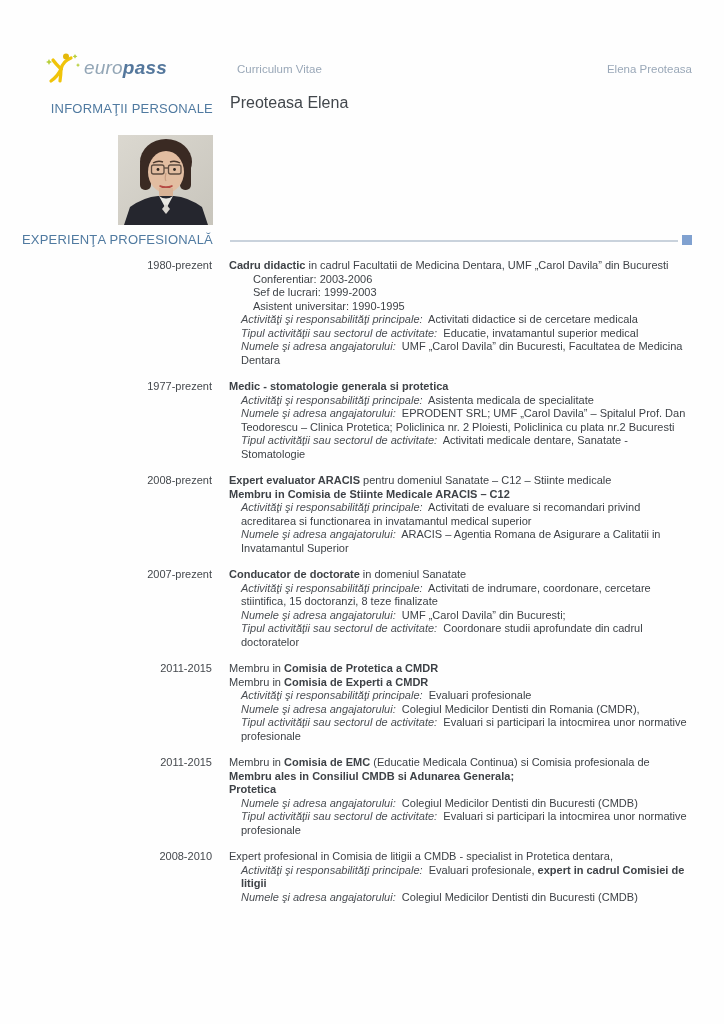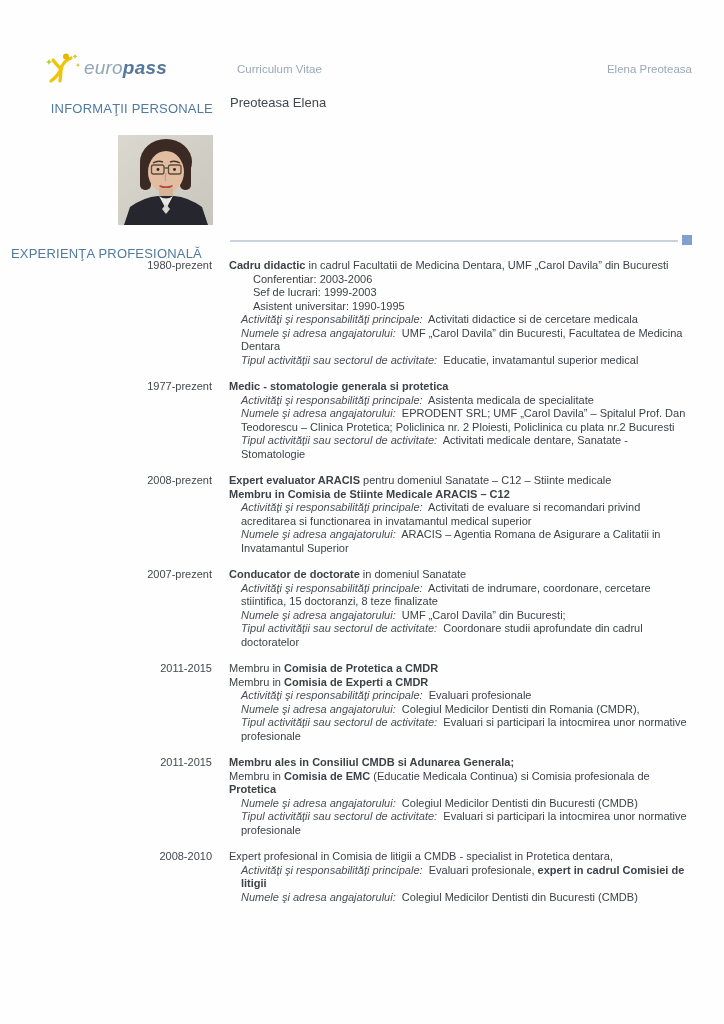--- a/index.html
+++ b/index.html
@@ -17,25 +17,25 @@
   .logo-euro{color:var(--logo-euro,#93a6b6);}
   .logo-pass{color:var(--logo-pass,#54779c);font-weight:bold;}
   .doc-type{position:absolute;left:237px;top:63px;color:var(--hdr,#9aa8b8);font-size:11.5px;}
   .header-name{position:absolute;right:32px;top:63px;color:var(--hdr,#9aa8b8);font-size:11.5px;text-align:left;}
 
   
   .label-col{position:absolute;left:0;width:213px;text-align:right;}
   .section-label{color:var(--accent,#507aa0);font-size:13px;letter-spacing:.2px;}
 
   .personal-label{top:102px;}
-  .person-name{position:absolute;left:230px;top:96px;font-size:13px;color:#42474c;}
+  .person-name{position:absolute;left:230px;top:96px;font-size:16px;color:#42474c;}
 
   .photo{position:absolute;left:118px;top:135px;width:95px;height:90px;}
 
-  .exp-label{top:247px;text-align:center;}
+  .exp-label{top:233px;}
   .rule-wrap{position:absolute;left:230px;top:233px;width:462px;height:14px;}
   .rule-line{position:absolute;left:0;right:14px;top:7px;height:1.5px;background:var(--rule,#c9d2dc);}
   .rule-square{position:absolute;right:0;top:2px;width:10px;height:10px;background:var(--square,#80a1d0);}
 
   
   .entries{position:absolute;left:0;top:259px;width:720px;}
   .entry{display:flex;margin-bottom:13px;}
   .entry .date{flex:none;width:212px;text-align:right;color:#44484d;}
   .entry .content{margin-left:17px;width:464px;}
   .title-line{font-weight:normal;}
@@ -119,22 +119,22 @@
 
   <div class="entries">
       <div class="entry">
         <div class="date">1980-prezent</div>
         <div class="content">
           <div class="title-line"><span class="b">Cadru didactic</span><span> in cadrul Facultatii de Medicina Dentara, UMF „Carol Davila” din Bucuresti</span></div>
           <div class="position-line">Conferentiar: 2003-2006</div>
           <div class="position-line">Sef de lucrari: 1999-2003</div>
           <div class="position-line">Asistent universitar: 1990-1995</div>
           <div class="detail-line"><span class="lbl">Activităţi şi responsabilităţi principale:</span>&nbsp; <span>Activitati didactice si de cercetare medicala</span></div>
+          <div class="detail-line"><span class="lbl">Tipul activităţii sau sectorul de activitate:</span>&nbsp; <span>Educatie, invatamantul superior medical</span></div>
           <div class="detail-line"><span class="lbl">Numele şi adresa angajatorului:</span>&nbsp; <span>UMF „Carol Davila” din Bucuresti, Facultatea de Medicina Dentara</span></div>
-          <div class="detail-line"><span class="lbl">Tipul activităţii sau sectorul de activitate:</span>&nbsp; <span>Educatie, invatamantul superior medical</span></div>
         </div>
       </div>
       <div class="entry">
         <div class="date">1977-prezent</div>
         <div class="content">
           <div class="title-line"><span class="b">Medic - stomatologie generala si protetica</span></div>
           <div class="detail-line"><span class="lbl">Activităţi şi responsabilităţi principale:</span>&nbsp; <span>Asistenta medicala de specialitate</span></div>
           <div class="detail-line"><span class="lbl">Numele şi adresa angajatorului:</span>&nbsp; <span>EPRODENT SRL; UMF „Carol Davila” – Spitalul Prof. Dan Teodorescu – Clinica Protetica; Policlinica nr. 2 Ploiesti, Policlinica cu plata nr.2 Bucuresti</span></div>
           <div class="detail-line"><span class="lbl">Tipul activităţii sau sectorul de activitate:</span>&nbsp; <span>Activitati medicale dentare, Sanatate - Stomatologie</span></div>
         </div>
@@ -163,22 +163,22 @@
           <div class="title-line"><span>Membru in </span><span class="b">Comisia de Protetica a CMDR</span></div>
           <div class="title-line"><span>Membru in </span><span class="b">Comisia de Experti a CMDR</span></div>
           <div class="detail-line"><span class="lbl">Activităţi şi responsabilităţi principale:</span>&nbsp; <span>Evaluari profesionale</span></div>
           <div class="detail-line"><span class="lbl">Numele şi adresa angajatorului:</span>&nbsp; <span>Colegiul Medicilor Dentisti din Romania  (CMDR),</span></div>
           <div class="detail-line"><span class="lbl">Tipul activităţii sau sectorul de activitate:</span>&nbsp; <span>Evaluari si participari la intocmirea unor normative profesionale</span></div>
         </div>
       </div>
       <div class="entry">
         <div class="date">2011-2015</div>
         <div class="content">
+          <div class="title-line"><span>Membru in </span><span class="b">Comisia de EMC</span><span> (Educatie Medicala Continua) si Comisia profesionala de</span></div>
           <div class="title-line"><span class="b">Membru ales in Consiliul CMDB si Adunarea Generala;</span></div>
-          <div class="title-line"><span>Membru in </span><span class="b">Comisia de EMC</span><span> (Educatie Medicala Continua) si Comisia profesionala de</span></div>
           <div class="title-line"><span class="b">Protetica</span></div>
           <div class="detail-line"><span class="lbl">Numele şi adresa angajatorului:</span>&nbsp; <span>Colegiul Medicilor Dentisti din Bucuresti (CMDB)</span></div>
           <div class="detail-line"><span class="lbl">Tipul activităţii sau sectorul de activitate:</span>&nbsp; <span>Evaluari si participari la intocmirea unor normative profesionale</span></div>
         </div>
       </div>
       <div class="entry">
         <div class="date">2008-2010</div>
         <div class="content">
           <div class="title-line"><span>Expert profesional in Comisia de litigii a CMDB - specialist in Protetica dentara,</span></div>
           <div class="detail-line"><span class="lbl">Activităţi şi responsabilităţi principale:</span>&nbsp; <span>Evaluari profesionale, </span><span class="b">expert in cadrul Comisiei de litigii</span></div>

